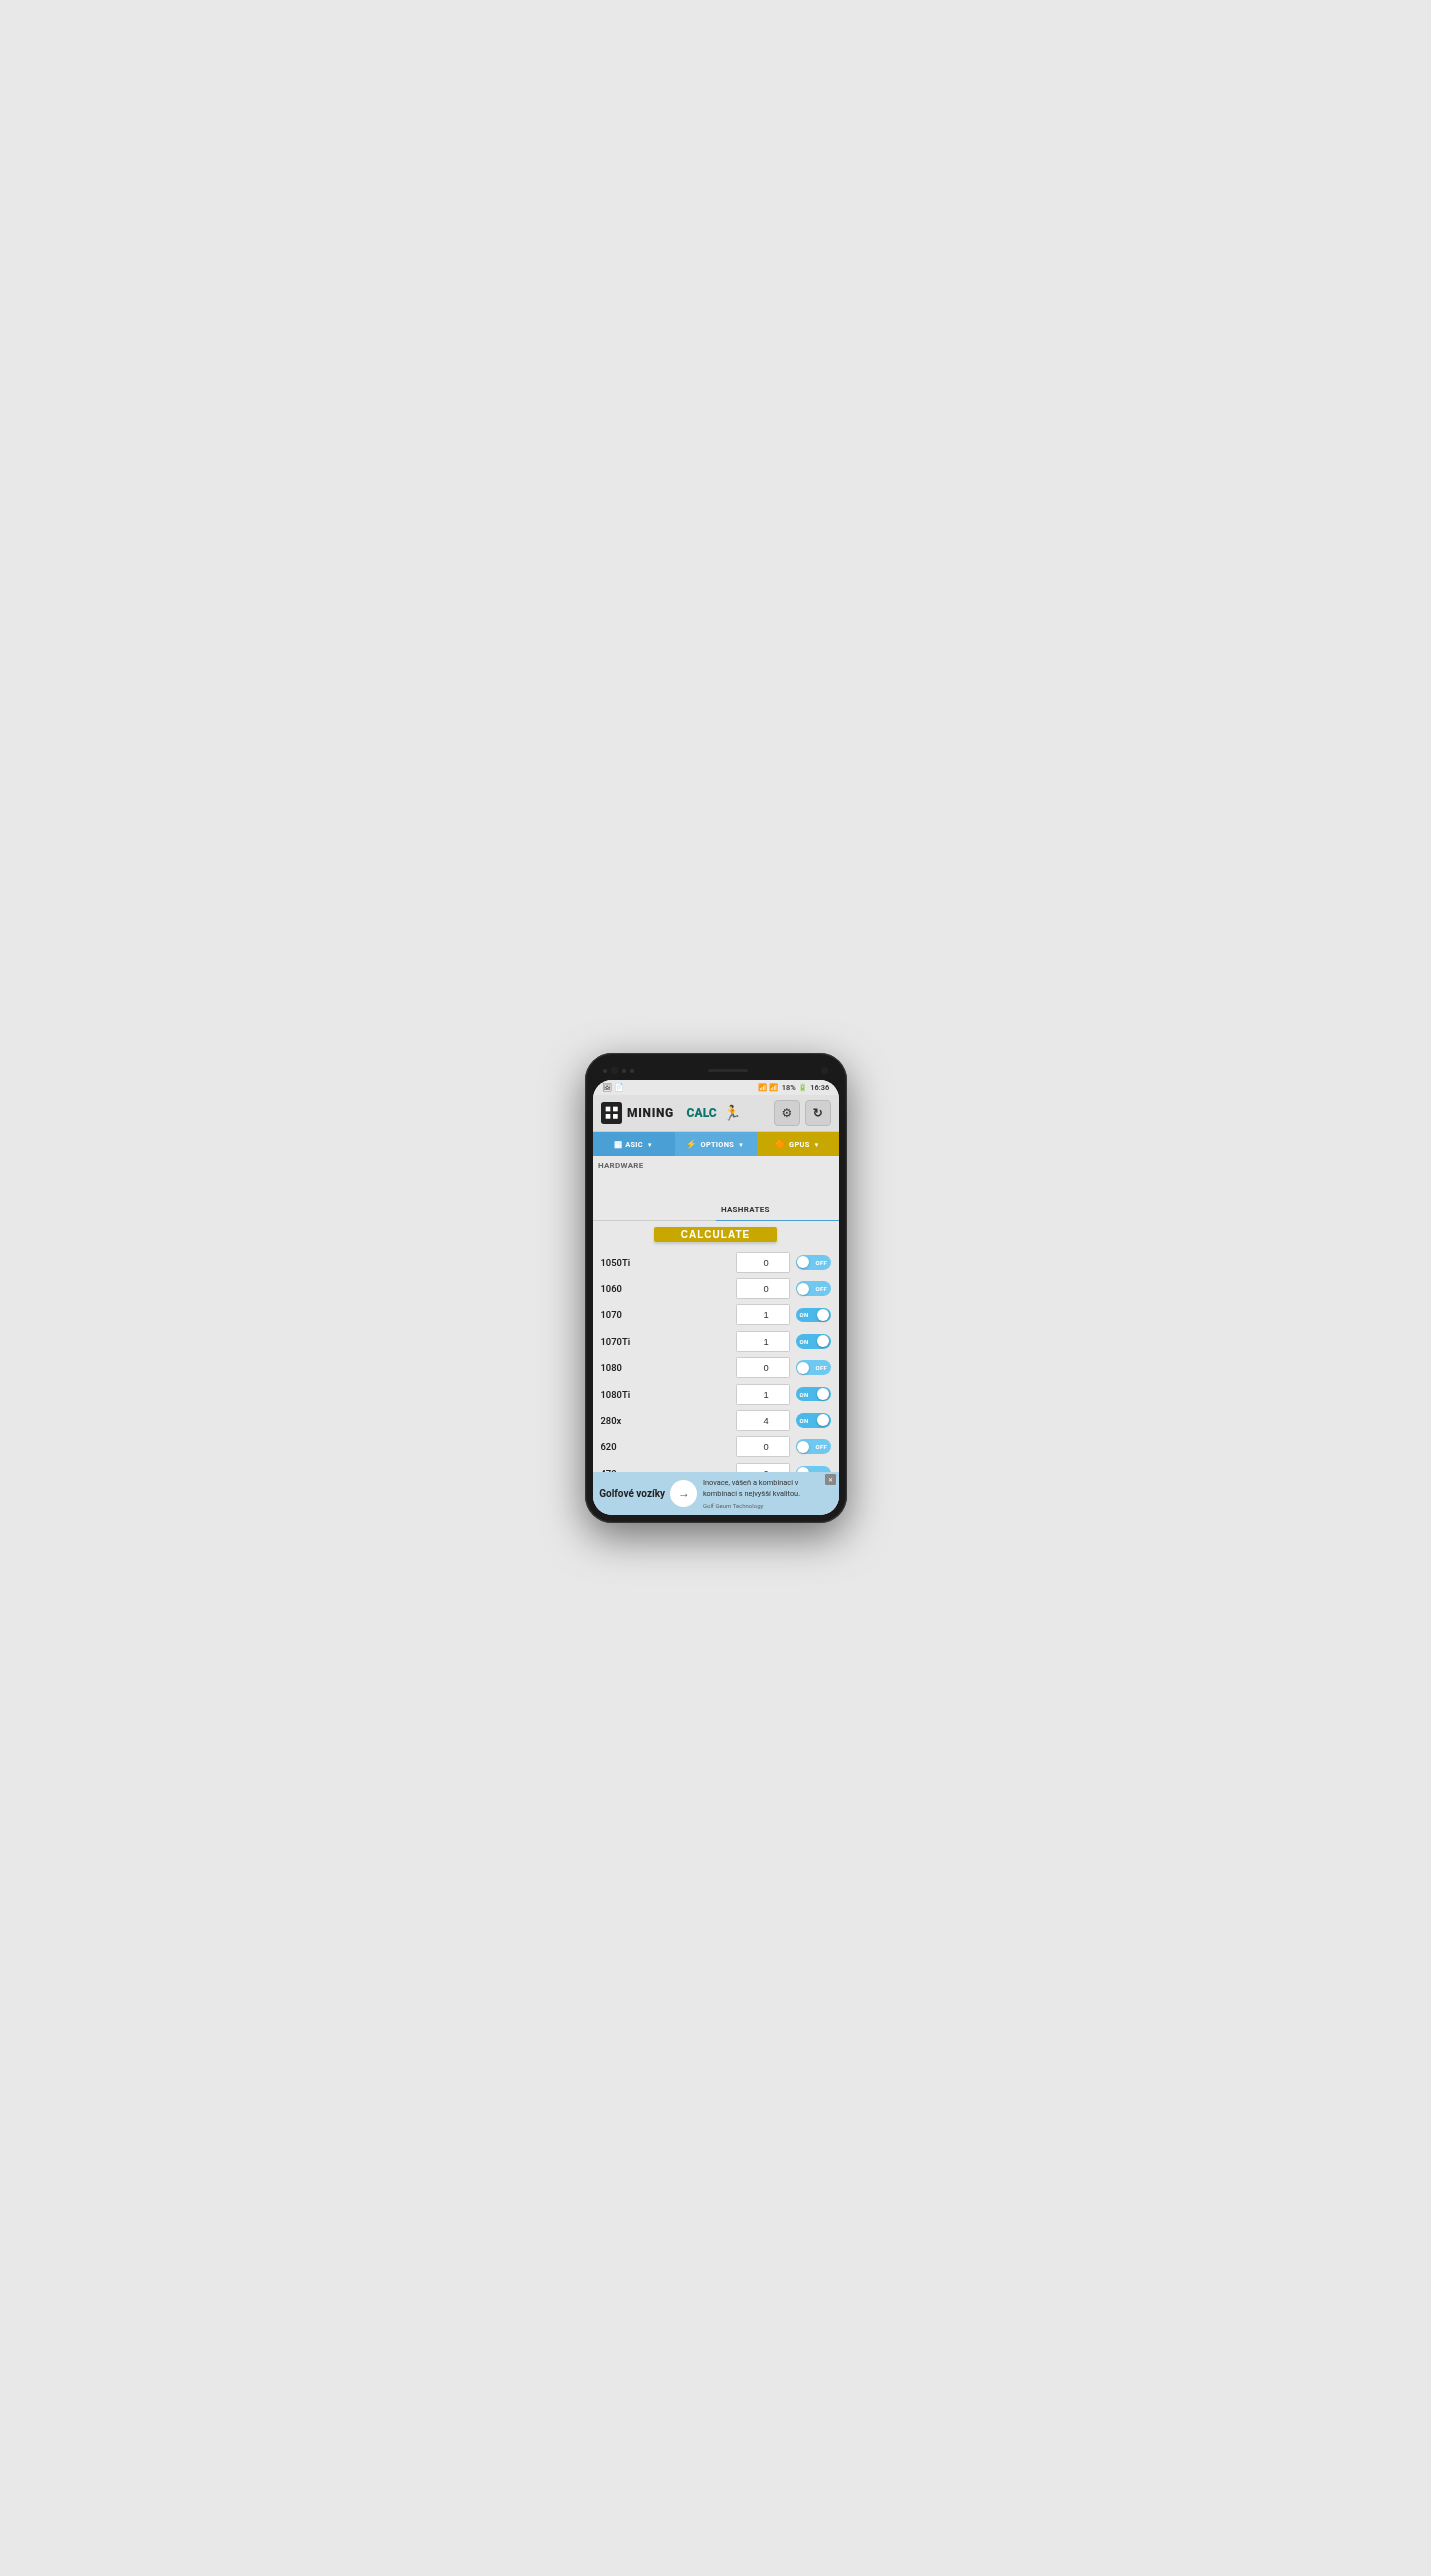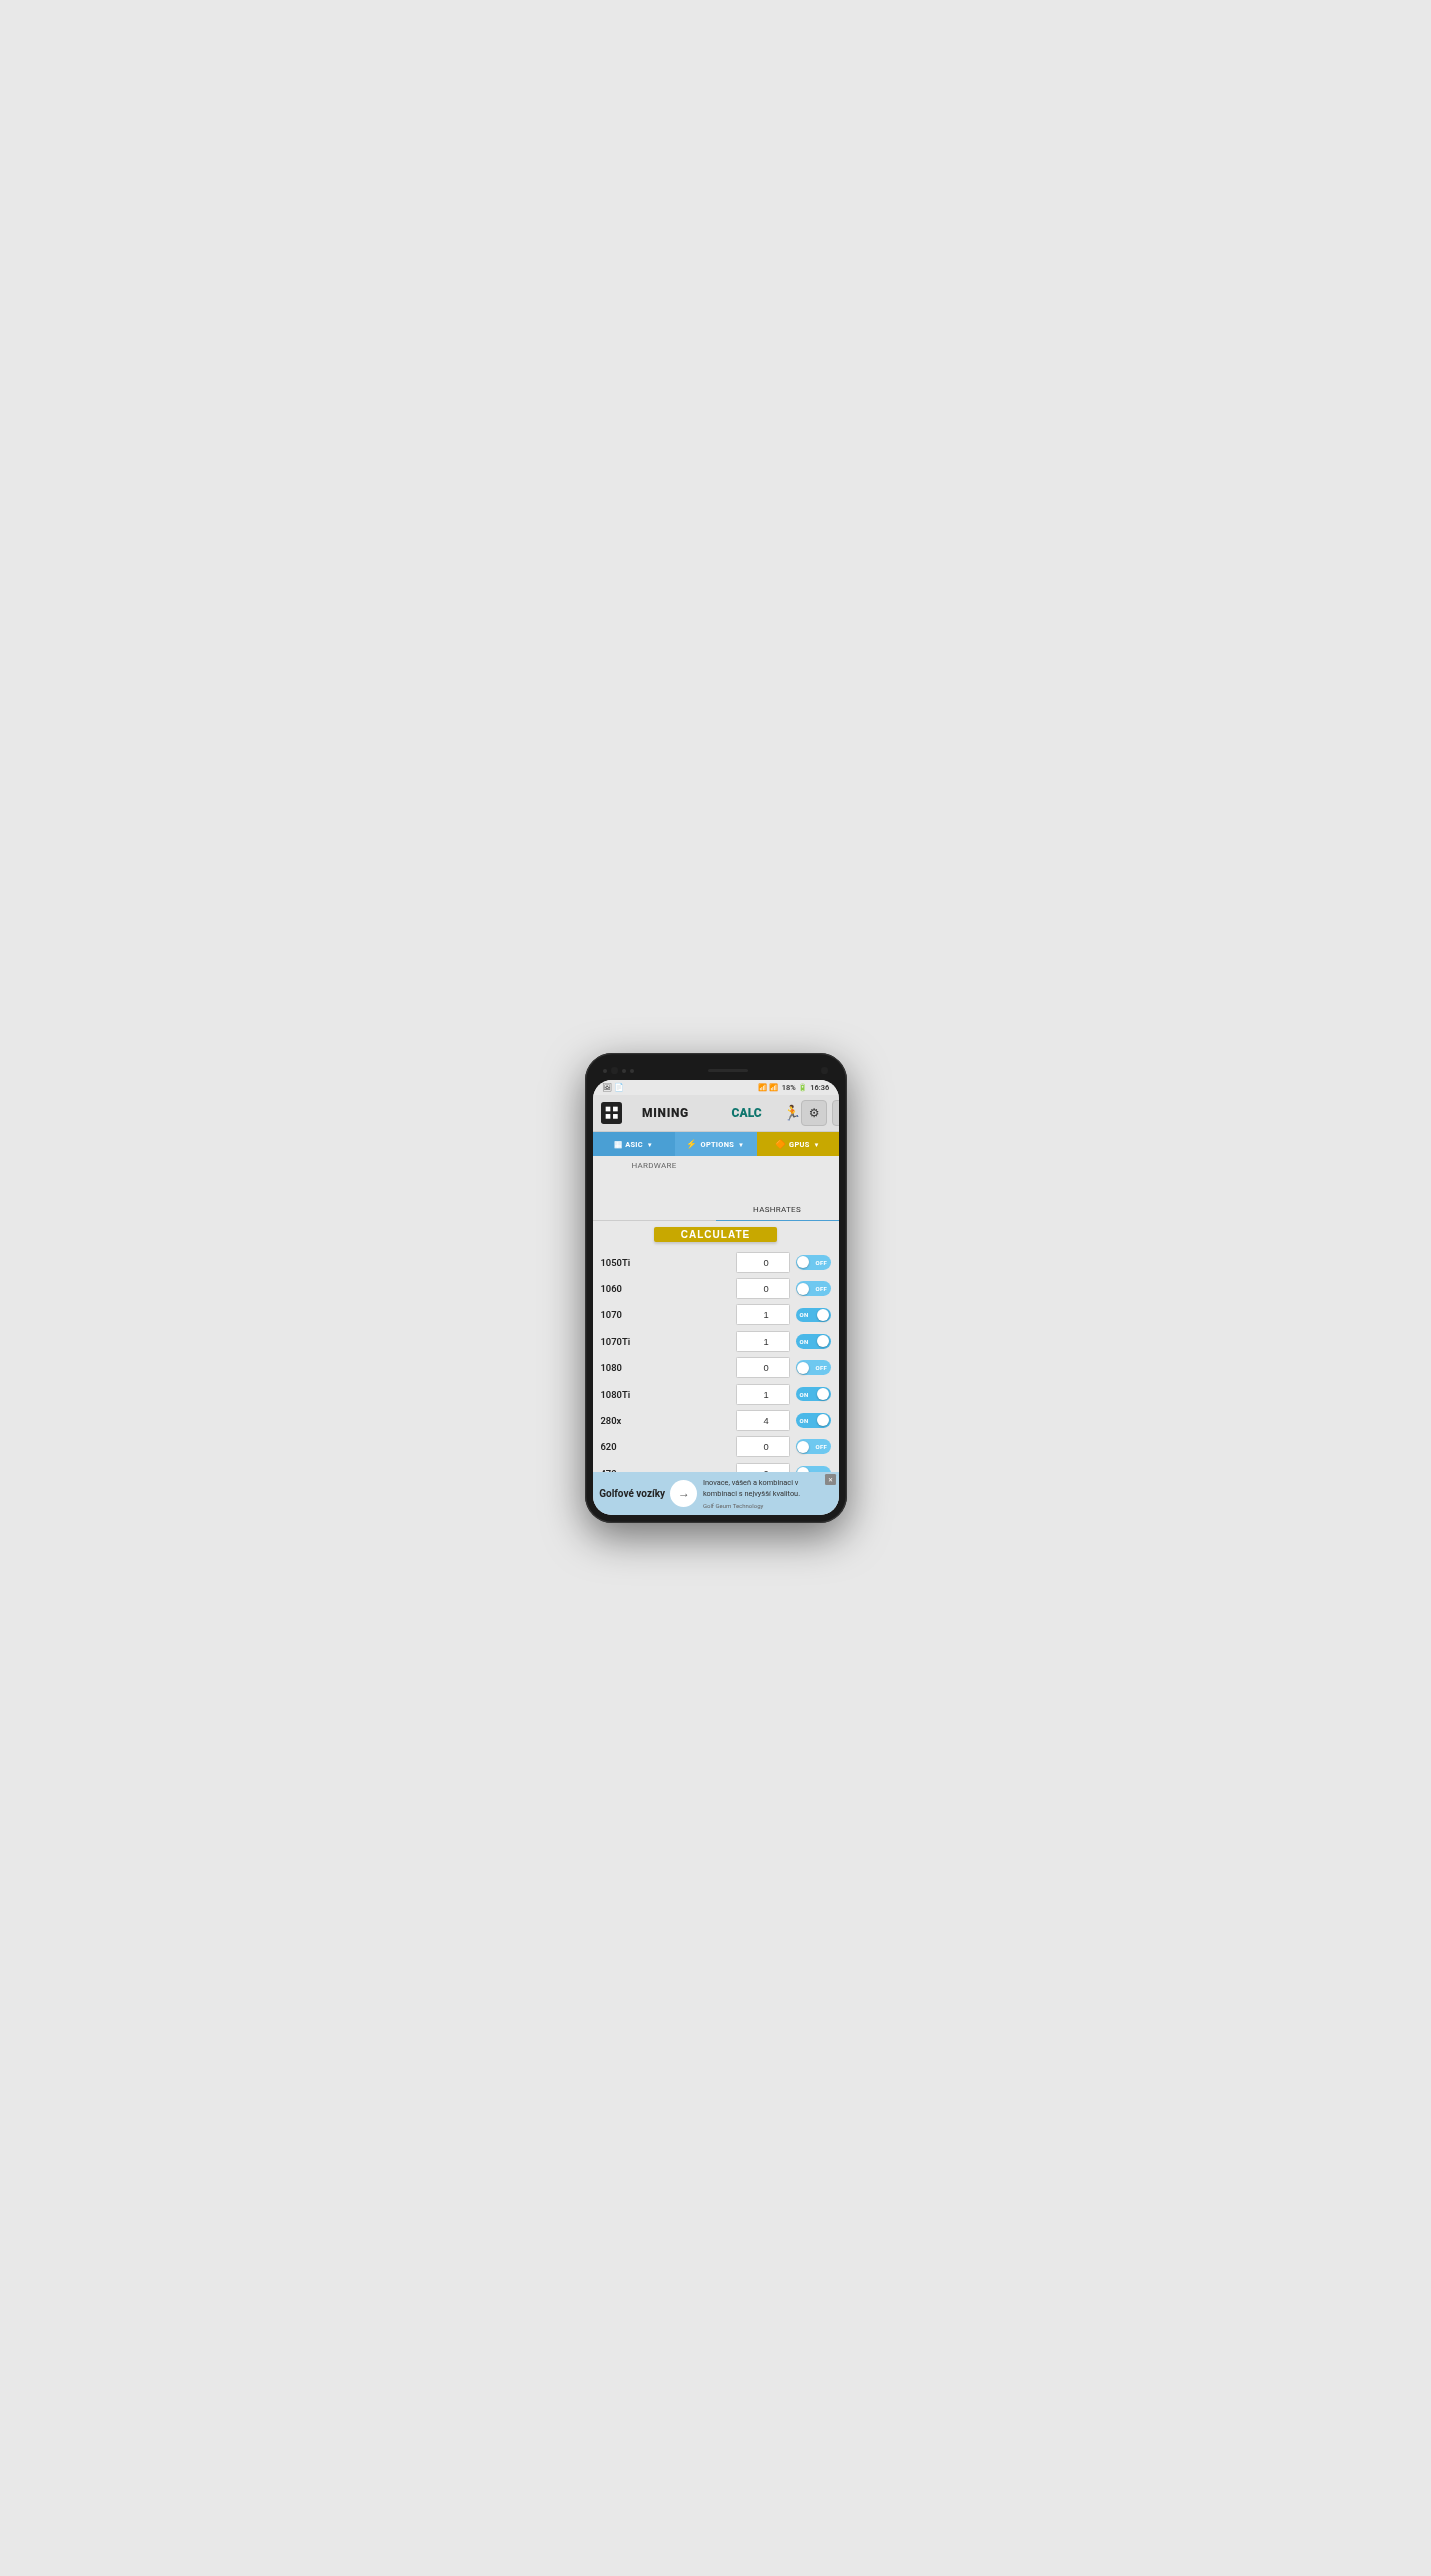--- a/index.html
+++ b/index.html
@@ -94,21 +94,21 @@
       background: #e0e0e0;
       display: flex;
       justify-content: space-between;
       align-items: center;
       padding: 5.4px 8px;
       border-bottom: 0.7px solid #ccc;
     }
     .app-logo {
       display: flex;
       align-items: center;
-      gap: 20px;
+      gap: 5px;
     }
     .logo-icon {
       width: 21.5px;
       height: 21.5px;
       background: #222;
       border-radius: 2.7px;
       display: flex;
       align-items: center;
       justify-content: center;
       color: white;
@@ -183,24 +183,24 @@
     }
 
     
     .sub-tabs {
       display: flex;
       background: #e8e8e8;
       border-bottom: 1.3px solid #ccc;
     }
     .sub-tab {
       flex: 1;
-      text-align: center;
+      text-align: left;
       padding: 5.4px;
       font-size: 8px;
-      font-weight: 400;
+      font-weight: 700;
       color: #666;
       cursor: pointer;
       letter-spacing: 0.3px;
     }
     .sub-tab.active {
       color: #333;
       border-bottom: 1.3px solid #4a9fd4;
       margin-bottom: -1.3px;
       margin-top: 44px;
     }

